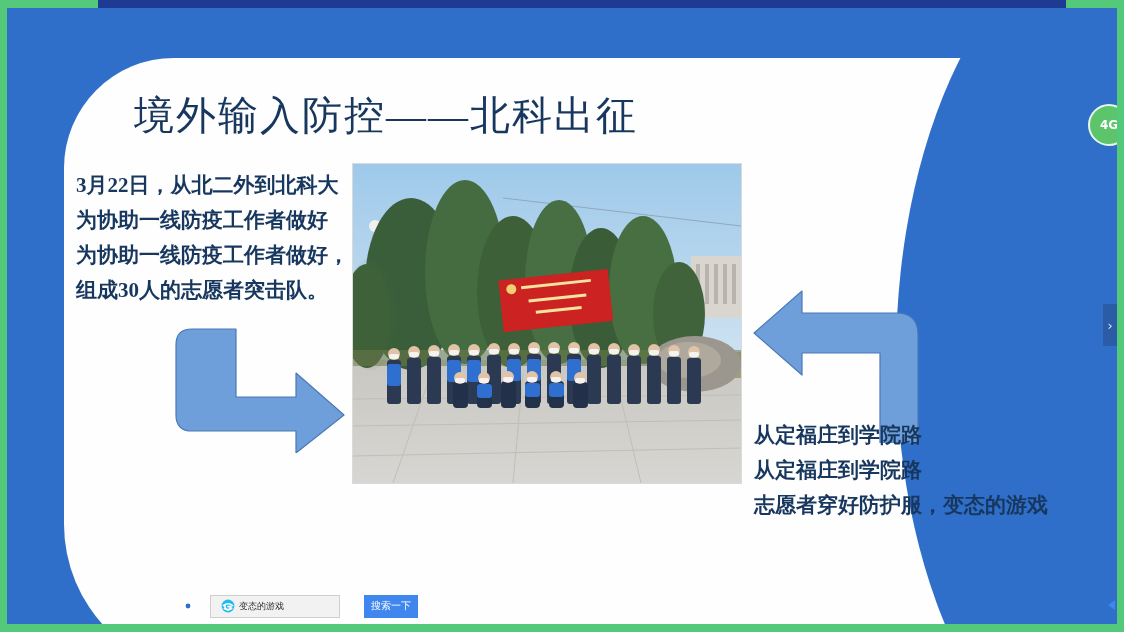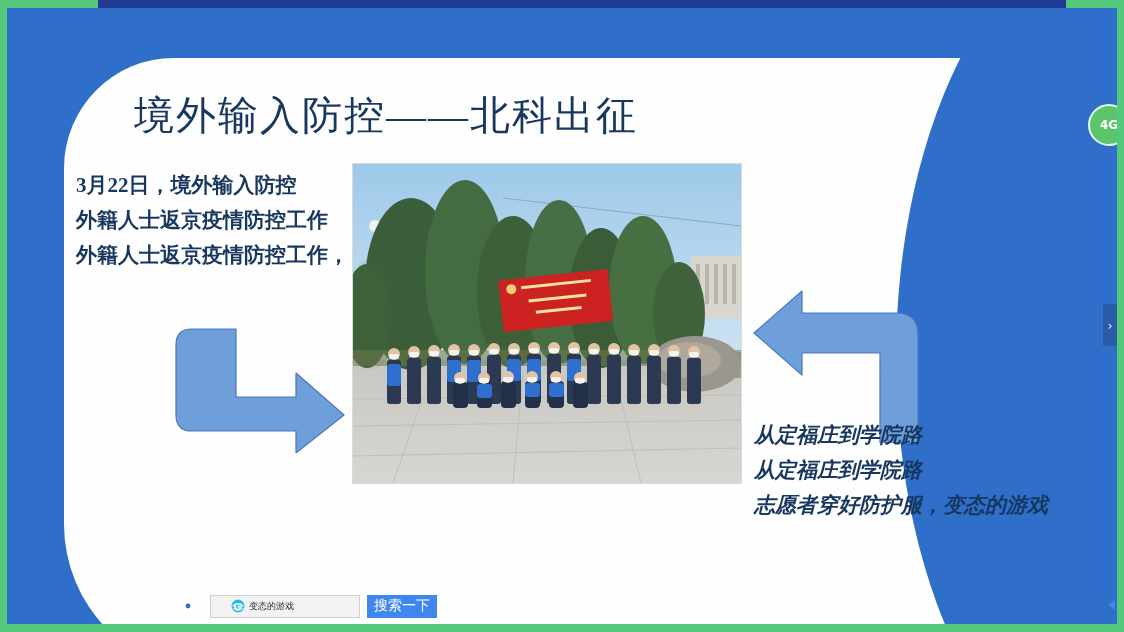--- a/index.html
+++ b/index.html
@@ -59,46 +59,46 @@
     position:absolute;left:288px;top:105px;width:388px;height:319px;
     background:#bcd3e6;overflow:hidden;border:1px solid #dadada;
   }
   #photo svg{display:block;}
 
   
   #right-text{
     position:absolute;left:690px;top:360px;width:330px;
     font-size:21px;line-height:35px;color:#17375e;font-weight:bold;
   }
-  #right-text div{white-space:nowrap;font-style:italic;}
+  #right-text div{white-space:nowrap;}
 
   
   #arrow-left-bent{position:absolute;left:110px;top:265px;}
   #arrow-right-bent{position:absolute;left:682px;top:225px;}
 
   
   #searchbar{
     position:absolute;left:168px;bottom:4px;
     display:flex;align-items:center;height:28px;
   }
   #sogou-logo{width:26px;height:26px;margin-right:9px;position:relative;}
   #search-field{
     display:flex;align-items:center;background:#f2f2f2;
-    width:108px;height:21px;border:1px solid #cfcfcf;padding:0 20px;
+    width:108px;height:21px;border:1px solid #cfcfcf;padding:0 10px;
   }
   #ie-icon{width:14px;height:14px;margin-right:4px;flex:0 0 auto;}
   #search-value{
     font-family:"DejaVu Sans","Liberation Sans",sans-serif;
     font-size:9px;color:#2b2b2b;white-space:nowrap;overflow:hidden;
   }
   #search-btn{
-    background:#3f86ef;color:#ffffff;font-size:14px;
+    background:#3f86ef;color:#ffffff;font-size:10px;
     font-family:"DejaVu Sans","Liberation Sans",sans-serif;
     height:23px;display:flex;align-items:center;justify-content:center;
-    padding:0 7px;margin-left:7px;white-space:nowrap;
+    padding:0 7px;margin-left:24px;white-space:nowrap;
   }
 
   
   #net-badge{
     position:absolute;right:-13px;top:96px;width:38px;height:38px;border-radius:50%;
     background:#5cc46b;border:2px solid #e8f6ea;
     display:flex;align-items:center;justify-content:center;
     color:#ffffff;font-size:12px;font-weight:bold;
     font-family:"DejaVu Sans","Liberation Sans",sans-serif;
   }
@@ -126,23 +126,24 @@
   <div id="navy-strip"></div>
 
   <div id="slide">
 
     <div id="card">
       <div id="card-curve"></div>
 
       <div id="title">境外输入防控——北科出征</div>
 
       <div id="left-text">
-        <div>3月22日，境外输入防控</div>
-        <div>外籍人士返京疫情防控工作</div>
-        <div>外籍人士返京疫情防控工作，</div>
+        <div>3月22日，从北二外到北科大</div>
+        <div>为协助一线防疫工作者做好</div>
+        <div>为协助一线防疫工作者做好，</div>
+        <div>组成30人的志愿者突击队。</div>
       </div>
 
       <div id="arrow-left-bent">
         <svg width="175" height="130" viewBox="0 0 175 130">
           <path d="M18 6 L62 6 L62 74 L122 74 L122 50 L170 92 L122 130 L122 108 L18 108
                    Q2 108 2 92 L2 22 Q2 6 18 6 Z" fill="#6f9fdb" stroke="#4a79b5" stroke-width="1.2" stroke-linejoin="round"></path>
         </svg>
       </div>
 
       <div id="photo">

